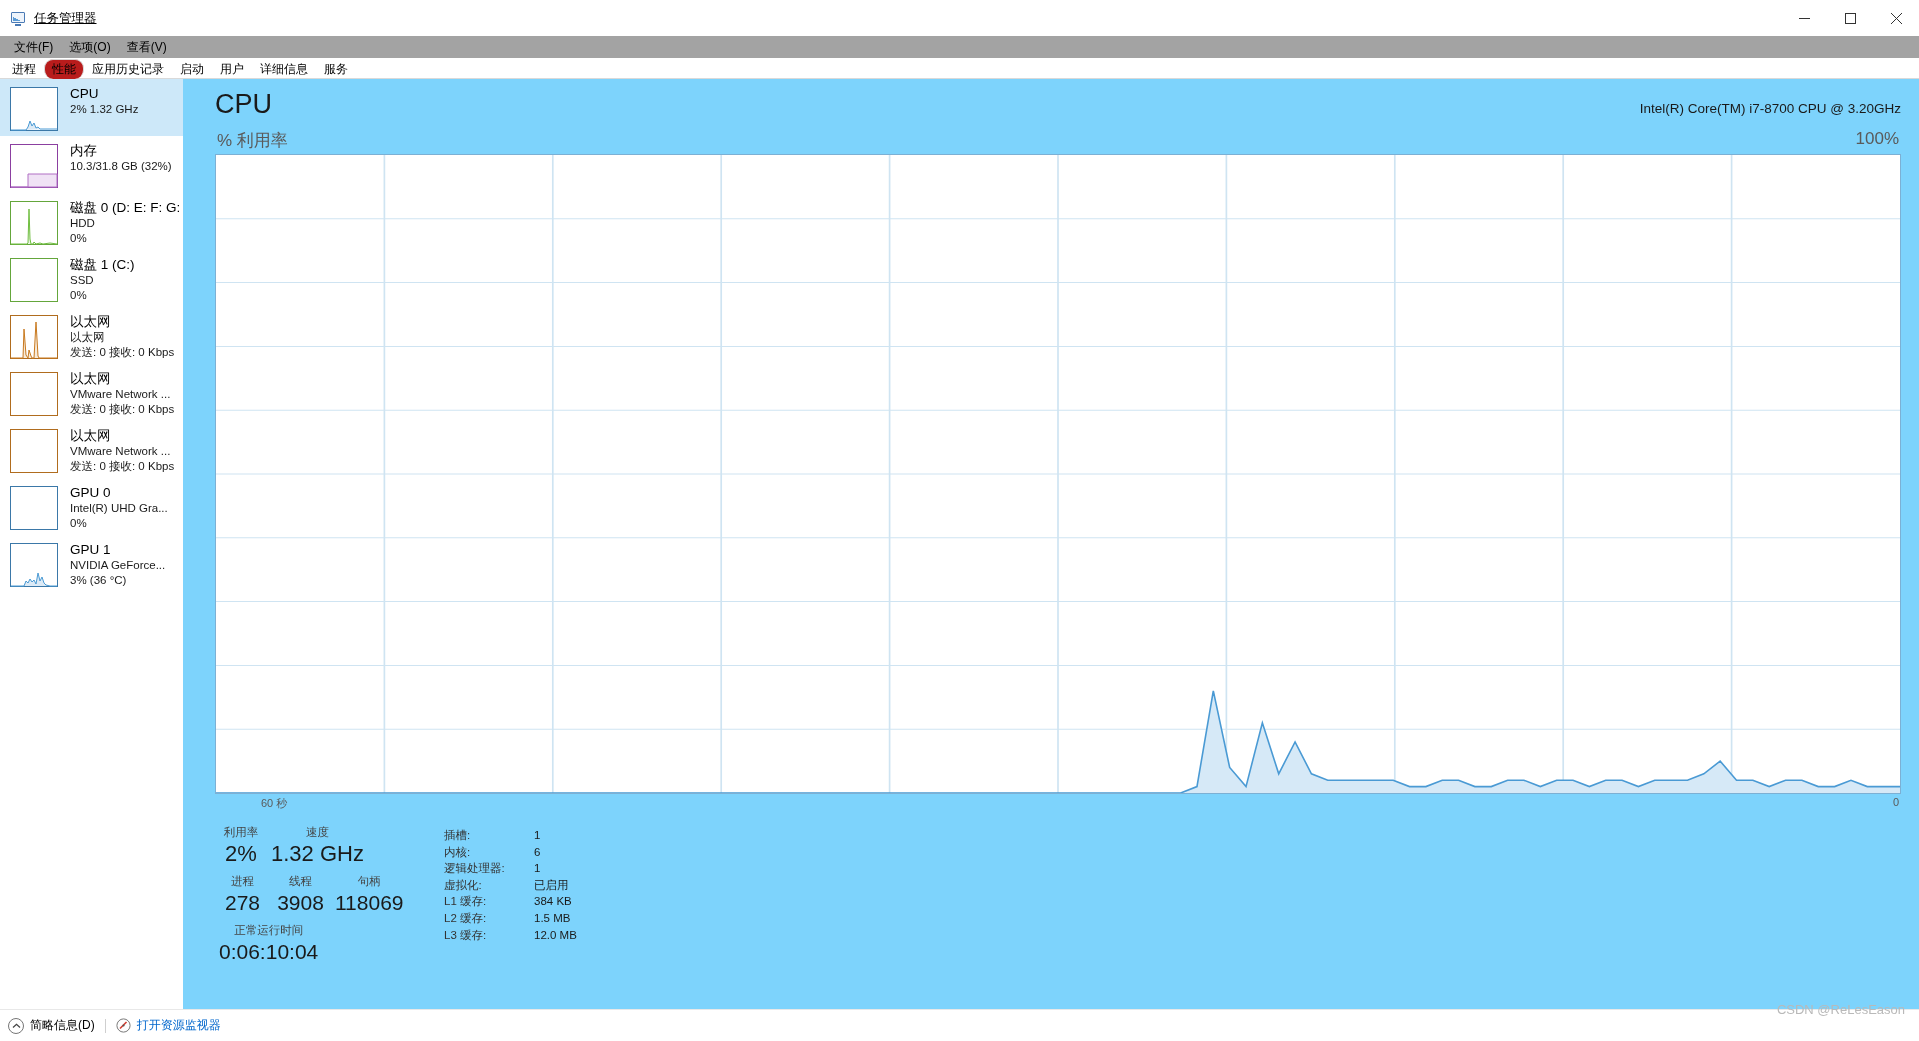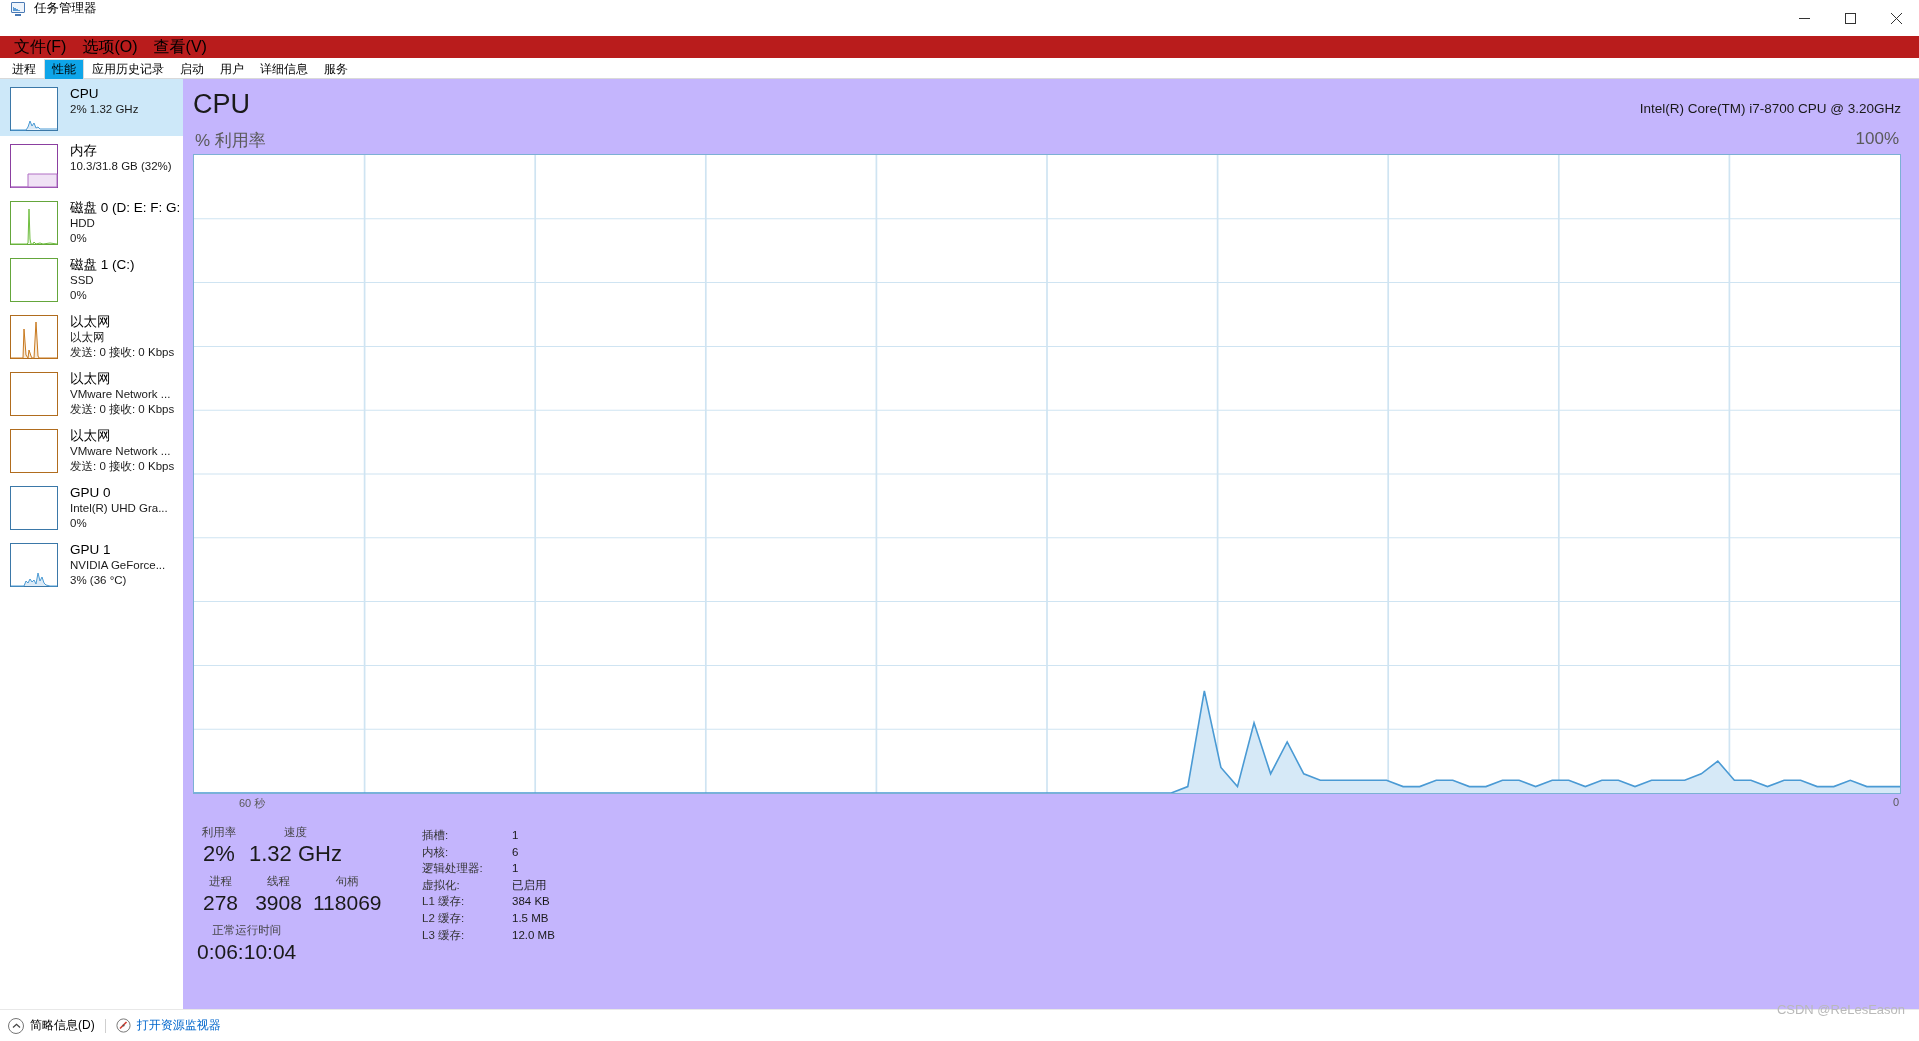--- a/index.html
+++ b/index.html
@@ -9,23 +9,24 @@
     overflow: hidden;
     background: #ffffff;
     font-family: "Liberation Sans", "DejaVu Sans", sans-serif;
     -webkit-font-smoothing: antialiased;
   }
 
   
   #titlebar {
     height: 36px;
     display: flex;
-    align-items: flex-start;
-    background: #ffffff;
-    position: relative;
+    align-items: center;
+    background: #ffffff;
+    position: relative;
+    text-decoration: underline;
   }
   #app-icon {
     width: 16px; height: 16px;
     margin-left: 10px; margin-right: 8px;
     position: relative;
     flex: none;
   }
   #app-icon .mon {
     position: absolute; left: 1px; top: 2px;
     width: 14px; height: 11px;
@@ -58,22 +59,22 @@
     cursor: default;
   }
   .wc svg { display: block; }
 
   
   #menubar {
     height: 22px;
     display: flex;
     align-items: center;
     padding-left: 6px;
-    background: #b91c1c;
-    font-size: 16px;
+    background: #a3a3a3;
+    font-size: 12px;
   }
   .menu-item {
     padding: 2px 8px;
     color: #000;
     cursor: default;
     white-space: nowrap;
   }
 
   
   #tabstrip {
@@ -91,30 +92,32 @@
     color: #000;
     border: 1px solid transparent;
     border-bottom: none;
     white-space: nowrap;
     cursor: default;
     line-height: 14px;
     position: relative;
     top: 1px;
   }
   .tab.active {
-    background: #0ea5e9;
+    background: #b91c1c;
     border-color: #d9d9d9;
     z-index: 2;
+    border-radius: 9px;
   }
 
   
   #content {
     display: flex;
     height: calc(1041px - 36px - 22px - 21px - 32px);
-    background: #c4b5fd;
+    background: #7dd3fc;
+    gap: 22px;
   }
 
   
   #sidebar {
     width: 183px;
     flex: none;
     background: #ffffff;
     overflow: hidden;
     position: relative;
   }

